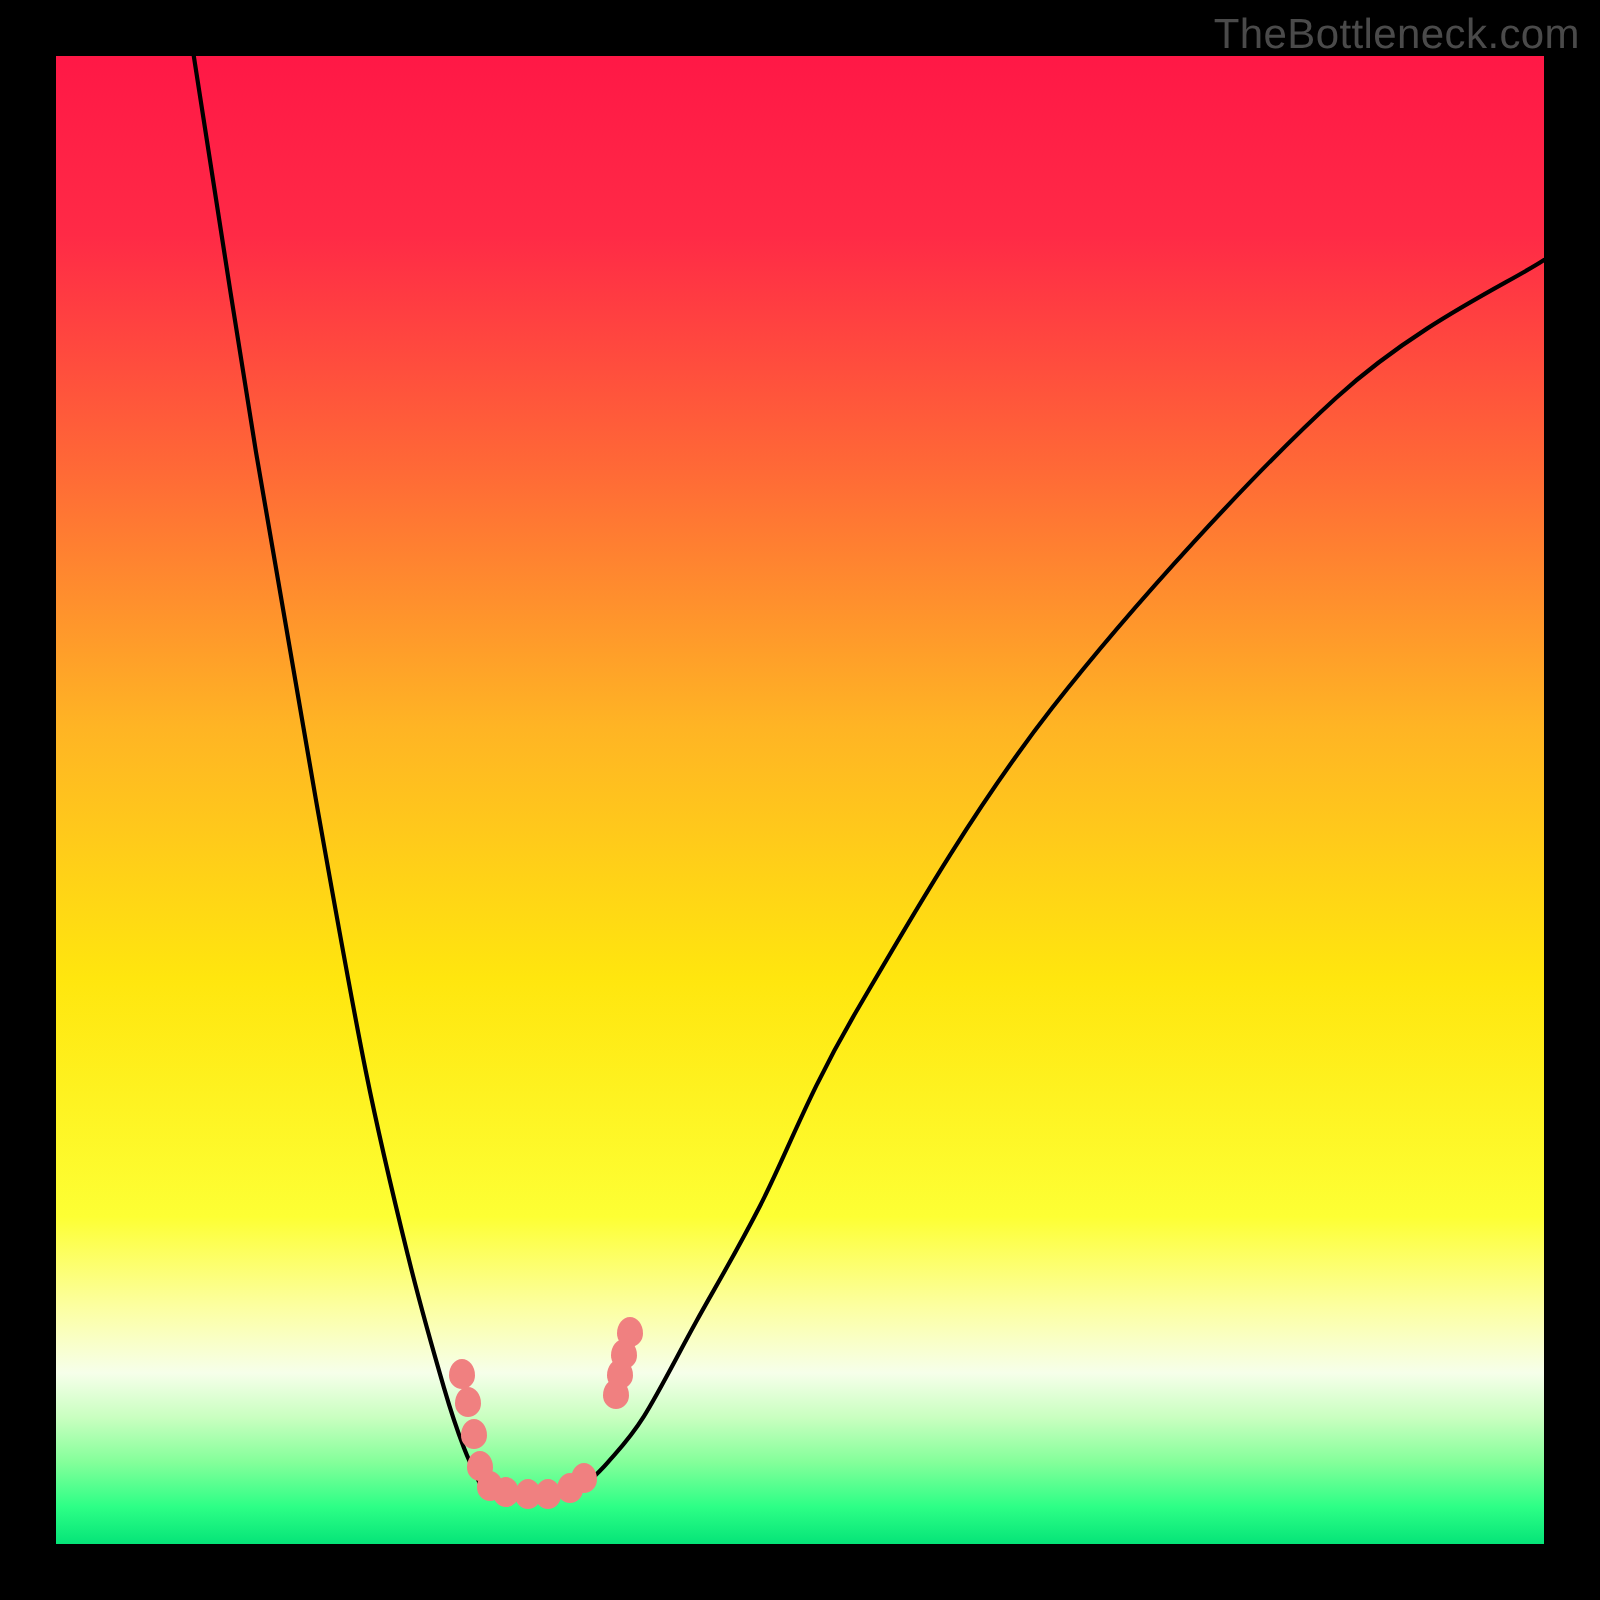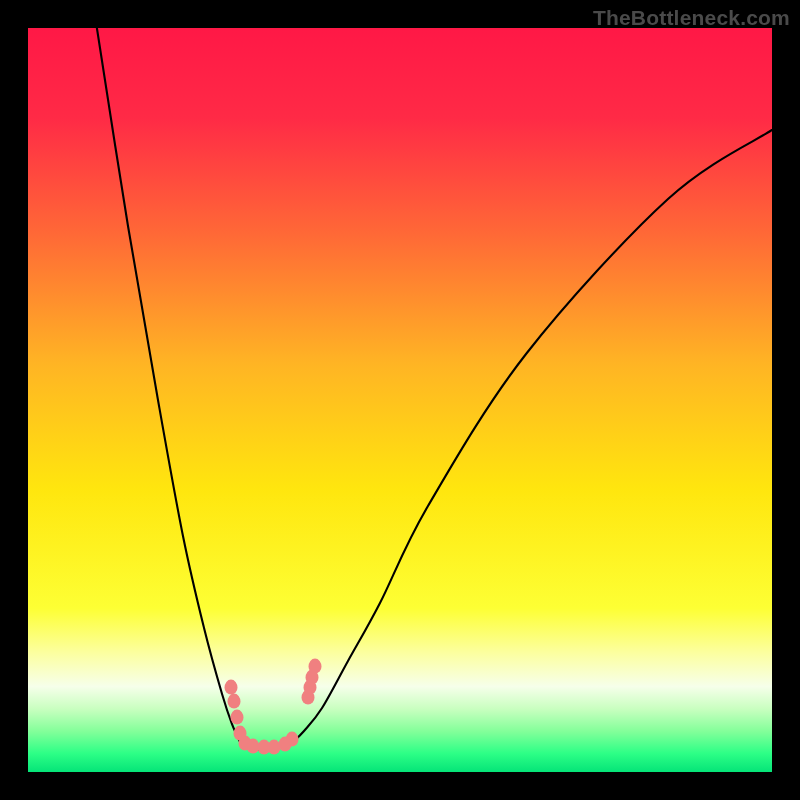--- a/index.html
+++ b/index.html
@@ -23,21 +23,21 @@
     inset: 0;
     width: 100%;
     height: 100%;
   }
   .watermark {
     position: absolute;
     top: 6px;
     right: 10px;
     color: #4a4a4a;
     font-size: 21px;
-    font-weight: 700;
+    font-weight: 400;
     letter-spacing: 0.2px;
     text-align: right;
     white-space: nowrap;
   }
   .bead {
     position: absolute;
     width: 13px;
     height: 15px;
     border-radius: 50% 50% 50% 50% / 55% 55% 45% 45%;
     background: #f08080;

